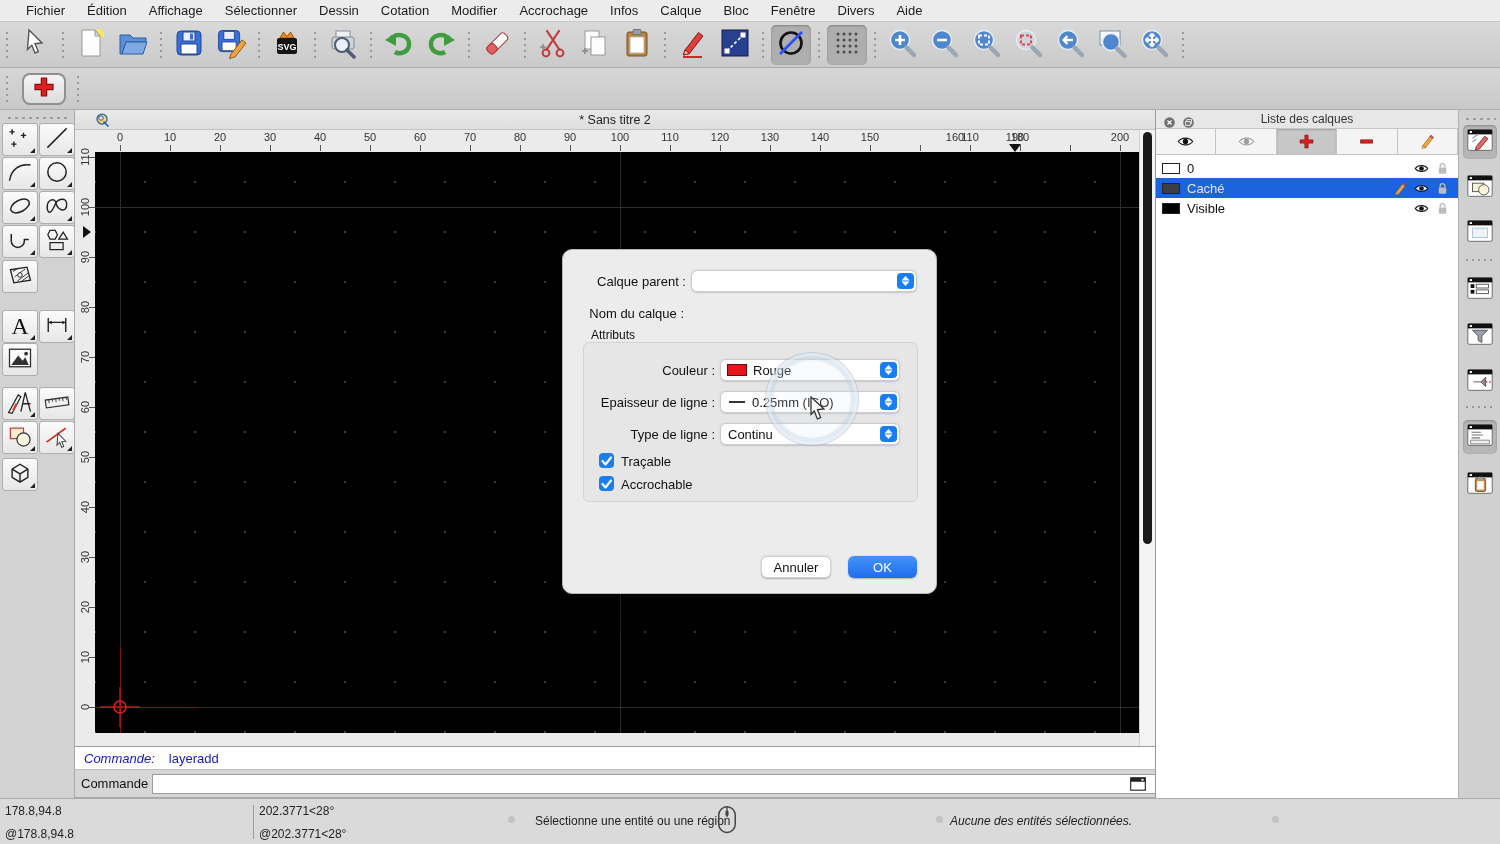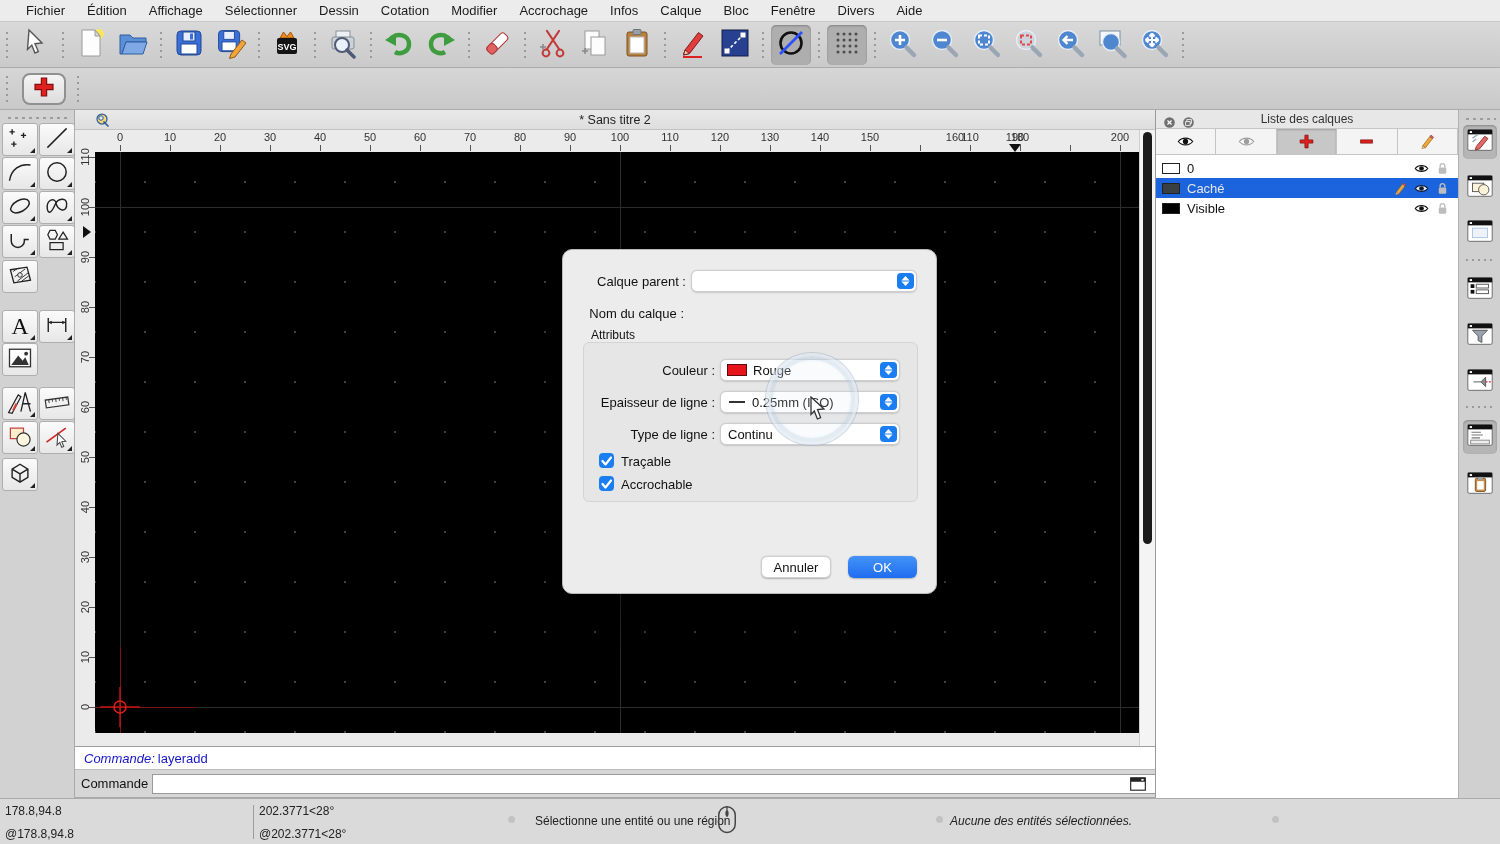--- a/index.html
+++ b/index.html
@@ -74,21 +74,21 @@
   #vscroll .thumb { position:absolute; left:3px; top:2px; width:9px; height:412px;
     background:#1a1a1a; border-radius:5px; }
   #canvas-bottom { left:0; top:623px; width:1064px; height:13px; background:#f0f0f0;
     border-top:1px solid #c6c6c6; }
   #grid-status { position:absolute; right:4px; top:-2px; font-size:12px; color:#222; }
 
   
   #cmd-history { left:75px; top:746px; width:1080px; height:24px; background:#fff;
     border-top:1px solid #9e9e9e; border-bottom:1px solid #bdbdbd; font-size:13px; line-height:23px; }
   #cmd-history .lbl { color:#1616c8; font-style:italic; margin-left:9px; }
-  #cmd-history .val { color:#1616c8; margin-left:3px; }
+  #cmd-history .val { color:#1616c8; margin-left:14px; }
   #cmd-input-row { left:75px; top:770px; width:1080px; height:28px; background:#d6d6d6;
     border-bottom:1px solid #a8a8a8; }
   #cmd-input-row .lbl { position:absolute; left:6px; top:6px; font-size:13px; color:#111; }
   #cmd-input { position:absolute; left:77px; top:4px; width:1049px; height:20px; background:#fff;
     border:1px solid #9b9b9b; font-size:13px; padding:0 4px; font-family:"Liberation Sans",sans-serif;}
   #cmd-win-btn { position:absolute; right:8px; top:5px; width:18px; height:18px; }
 
   
   #statusbar { left:0; top:798px; width:1500px; height:46px; background:#dadada;
     border-top:1px solid #ababab; font-size:12px; color:#222; }

